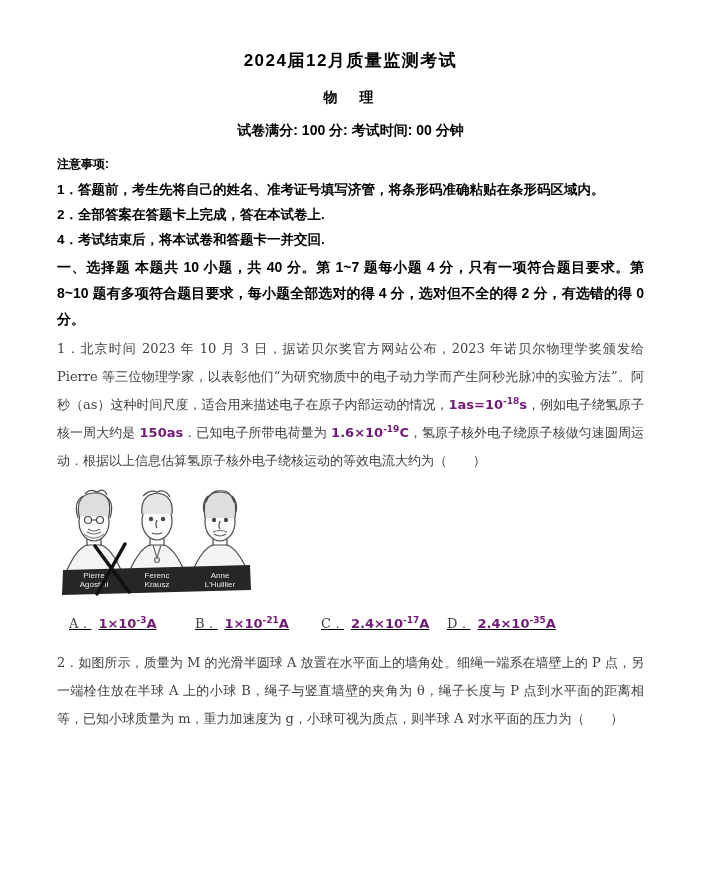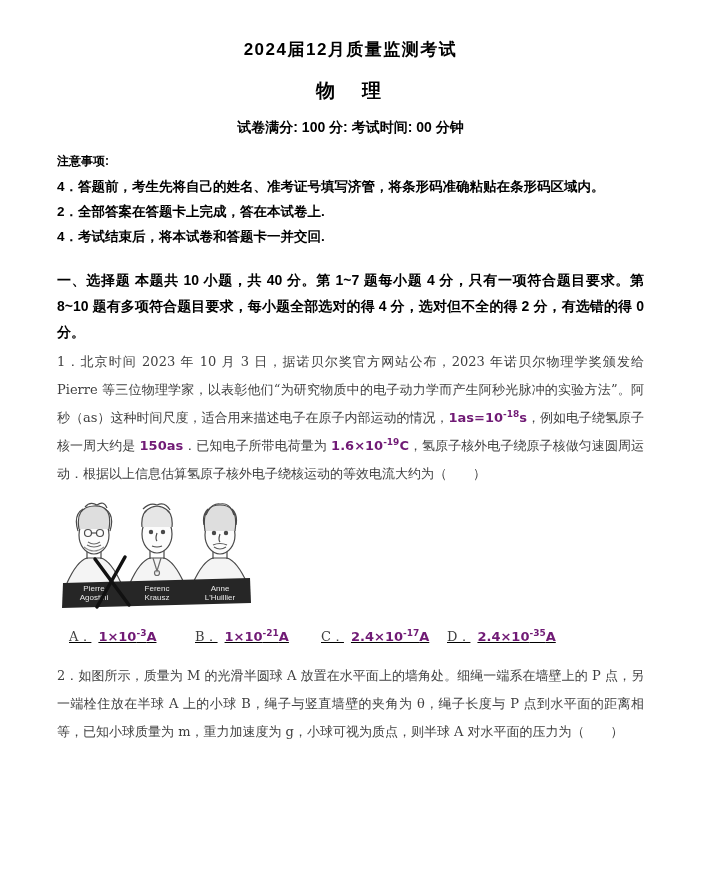--- a/index.html
+++ b/index.html
@@ -1,41 +1,41 @@
 <!DOCTYPE html>
 <html><head>
 <meta charset="utf-8">
 <style>
   html,body{margin:0;padding:0;background:#ffffff;}
   .page{
     position:relative;width:701px;height:877px;background:#ffffff;
     font-family:"Liberation Sans",sans-serif;color:#000;overflow:hidden;
   }
-  .content{padding:38px 57px 0 57px;}
+  .content{padding:49px 57px 0 57px;}
   .title{
     font-size:17px;font-weight:bold;text-align:center;
     letter-spacing:1.5px;margin:0 0 17px 0;
   }
   .subject{
-    font-size:19px;font-weight:bold;text-align:center;
+    font-size:14px;font-weight:bold;text-align:center;
     letter-spacing:4px;margin:0 0 15px 0;
   }
   .meta{
     font-size:14px;font-weight:bold;text-align:center;margin:0 0 12px 0;
   }
   .notice-heading{
     font-size:12px;font-weight:bold;line-height:25px;margin:0;
   }
   .notice-item{
     font-size:13.5px;font-weight:bold;line-height:25px;
     text-align:justify;margin:0;
   }
   .section-header{
     font-size:14px;font-weight:bold;line-height:26px;
-    text-align:justify;margin:18px 0 3px 0;
+    text-align:justify;margin:2px 0 3px 0;
   }
   .question{
     font-size:13px;line-height:28px;color:#3f3f3f;text-align:justify;
     font-family:"DejaVu Serif","Liberation Serif",serif;margin:0;
   }
   .fm{
     font-family:"DejaVu Sans","Liberation Sans",sans-serif;
     color:#701a75;font-weight:bold;white-space:nowrap;
   }
   .fm sup{font-size:9px;line-height:0;}
@@ -54,21 +54,21 @@
 <body>
 
 <div class="page">
   <div class="content">
 
     <h1 class="title">2024届12月质量监测考试</h1>
     <div class="subject">物　理</div>
     <div class="meta">试卷满分: 100 分: 考试时间: 00 分钟</div>
 
     <p class="notice-heading">注意事项:</p>
-    <p class="notice-item">4．答题前，考生先将自己的姓名、准考证号填写济管，将条形码准确粘贴在条形码区域内。</p>
+    <p class="notice-item">1．答题前，考生先将自己的姓名、准考证号填写济管，将条形码准确粘贴在条形码区域内。</p>
     <p class="notice-item">2．全部答案在答题卡上完成，答在本试卷上.</p>
     <p class="notice-item">4．考试结束后，将本试卷和答题卡一并交回.</p>
 
     <p class="section-header">一、选择题 本题共 10 小题，共 40 分。第 1~7 题每小题 4 分，只有一项符合题目要求。第 8~10 题有多项符合题目要求，每小题全部选对的得 4 分，选对但不全的得 2 分，有选错的得 0 分。</p>
 
     <p class="question">
       <span>1．北京时间 2023 年 10 月 3 日，据诺贝尔奖官方网站公布，2023 年诺贝尔物理学奖颁发给 Pierre 等三位物理学家，以表彰他们“为研究物质中的电子动力学而产生阿秒光脉冲的实验方法”。阿秒（as）这种时间尺度，适合用来描述电子在原子内部运动的情况，</span><span class="fm"><span>1as=10</span><sup>-18</sup><span>s</span></span><span>，例如电子绕氢原子核一周大约是 </span><span class="fm">150as</span><span>．已知电子所带电荷量为 </span><span class="fm"><span>1.6×10</span><sup>-19</sup><span>C</span></span><span>，氢原子核外电子绕原子核做匀速圆周运动．根据以上信息估算氢原子核外电子绕核运动的等效电流大约为（　　）</span>
     </p>
 
     <div class="figure-wrap">

